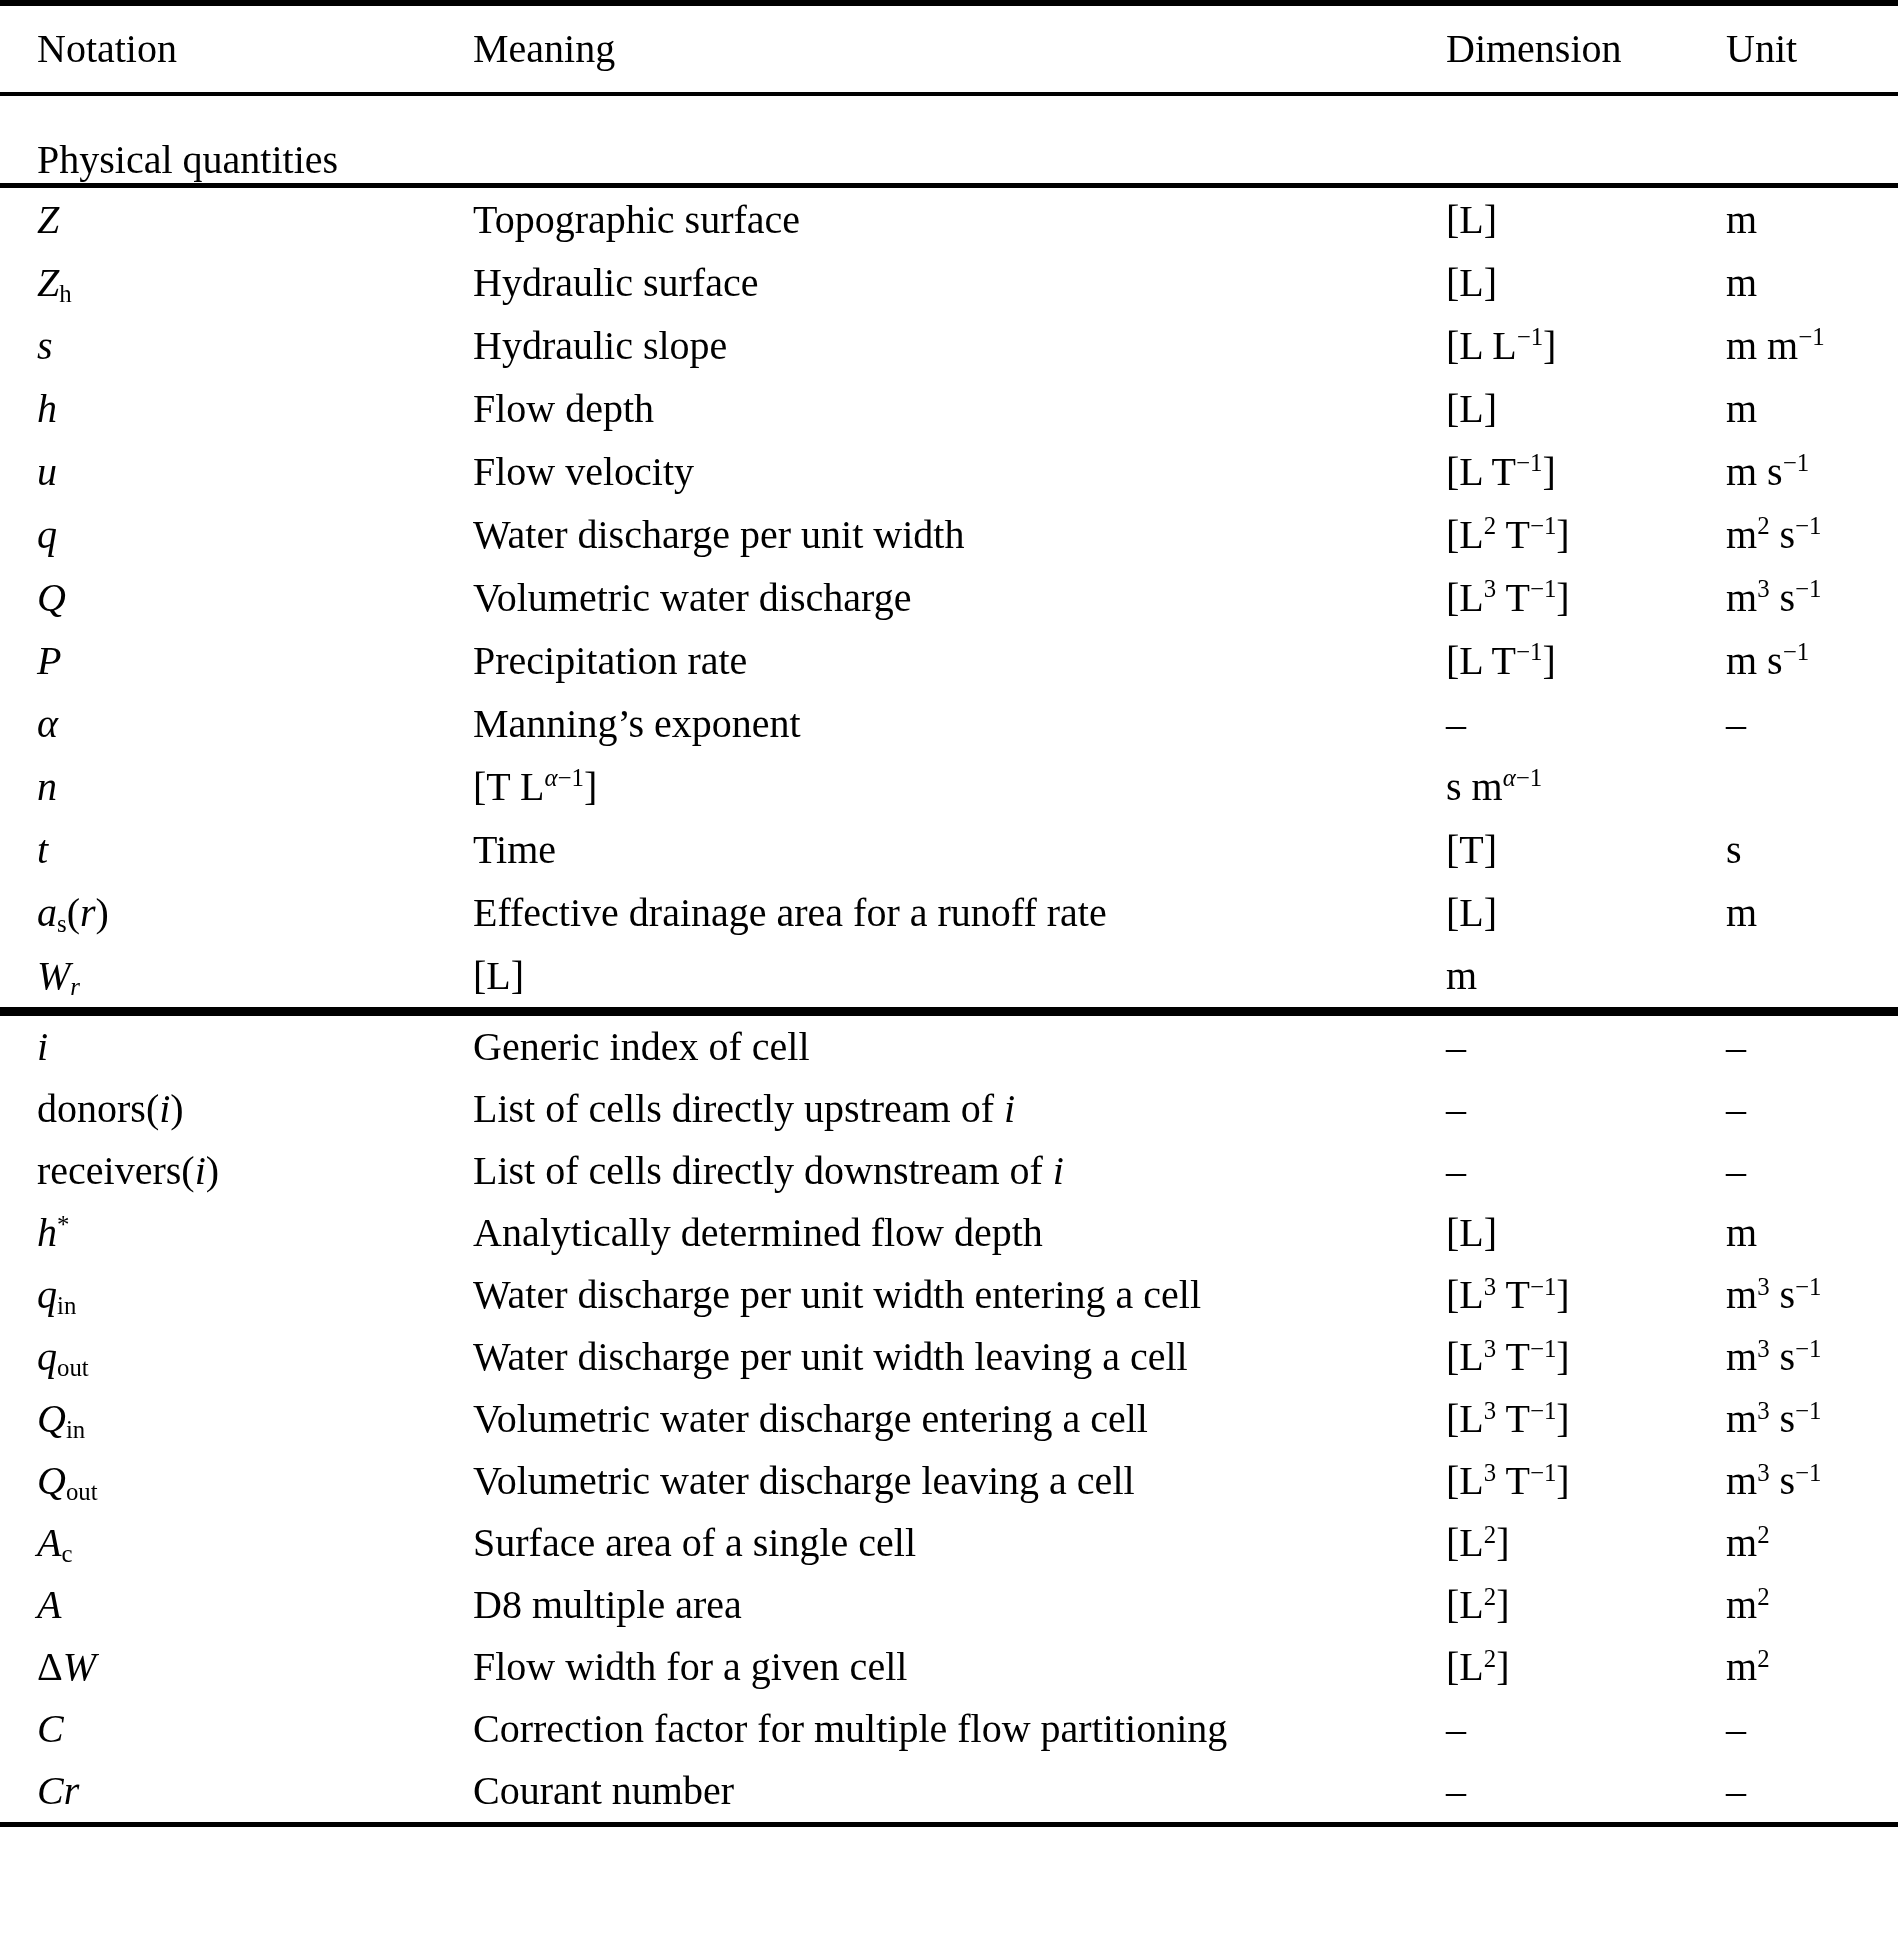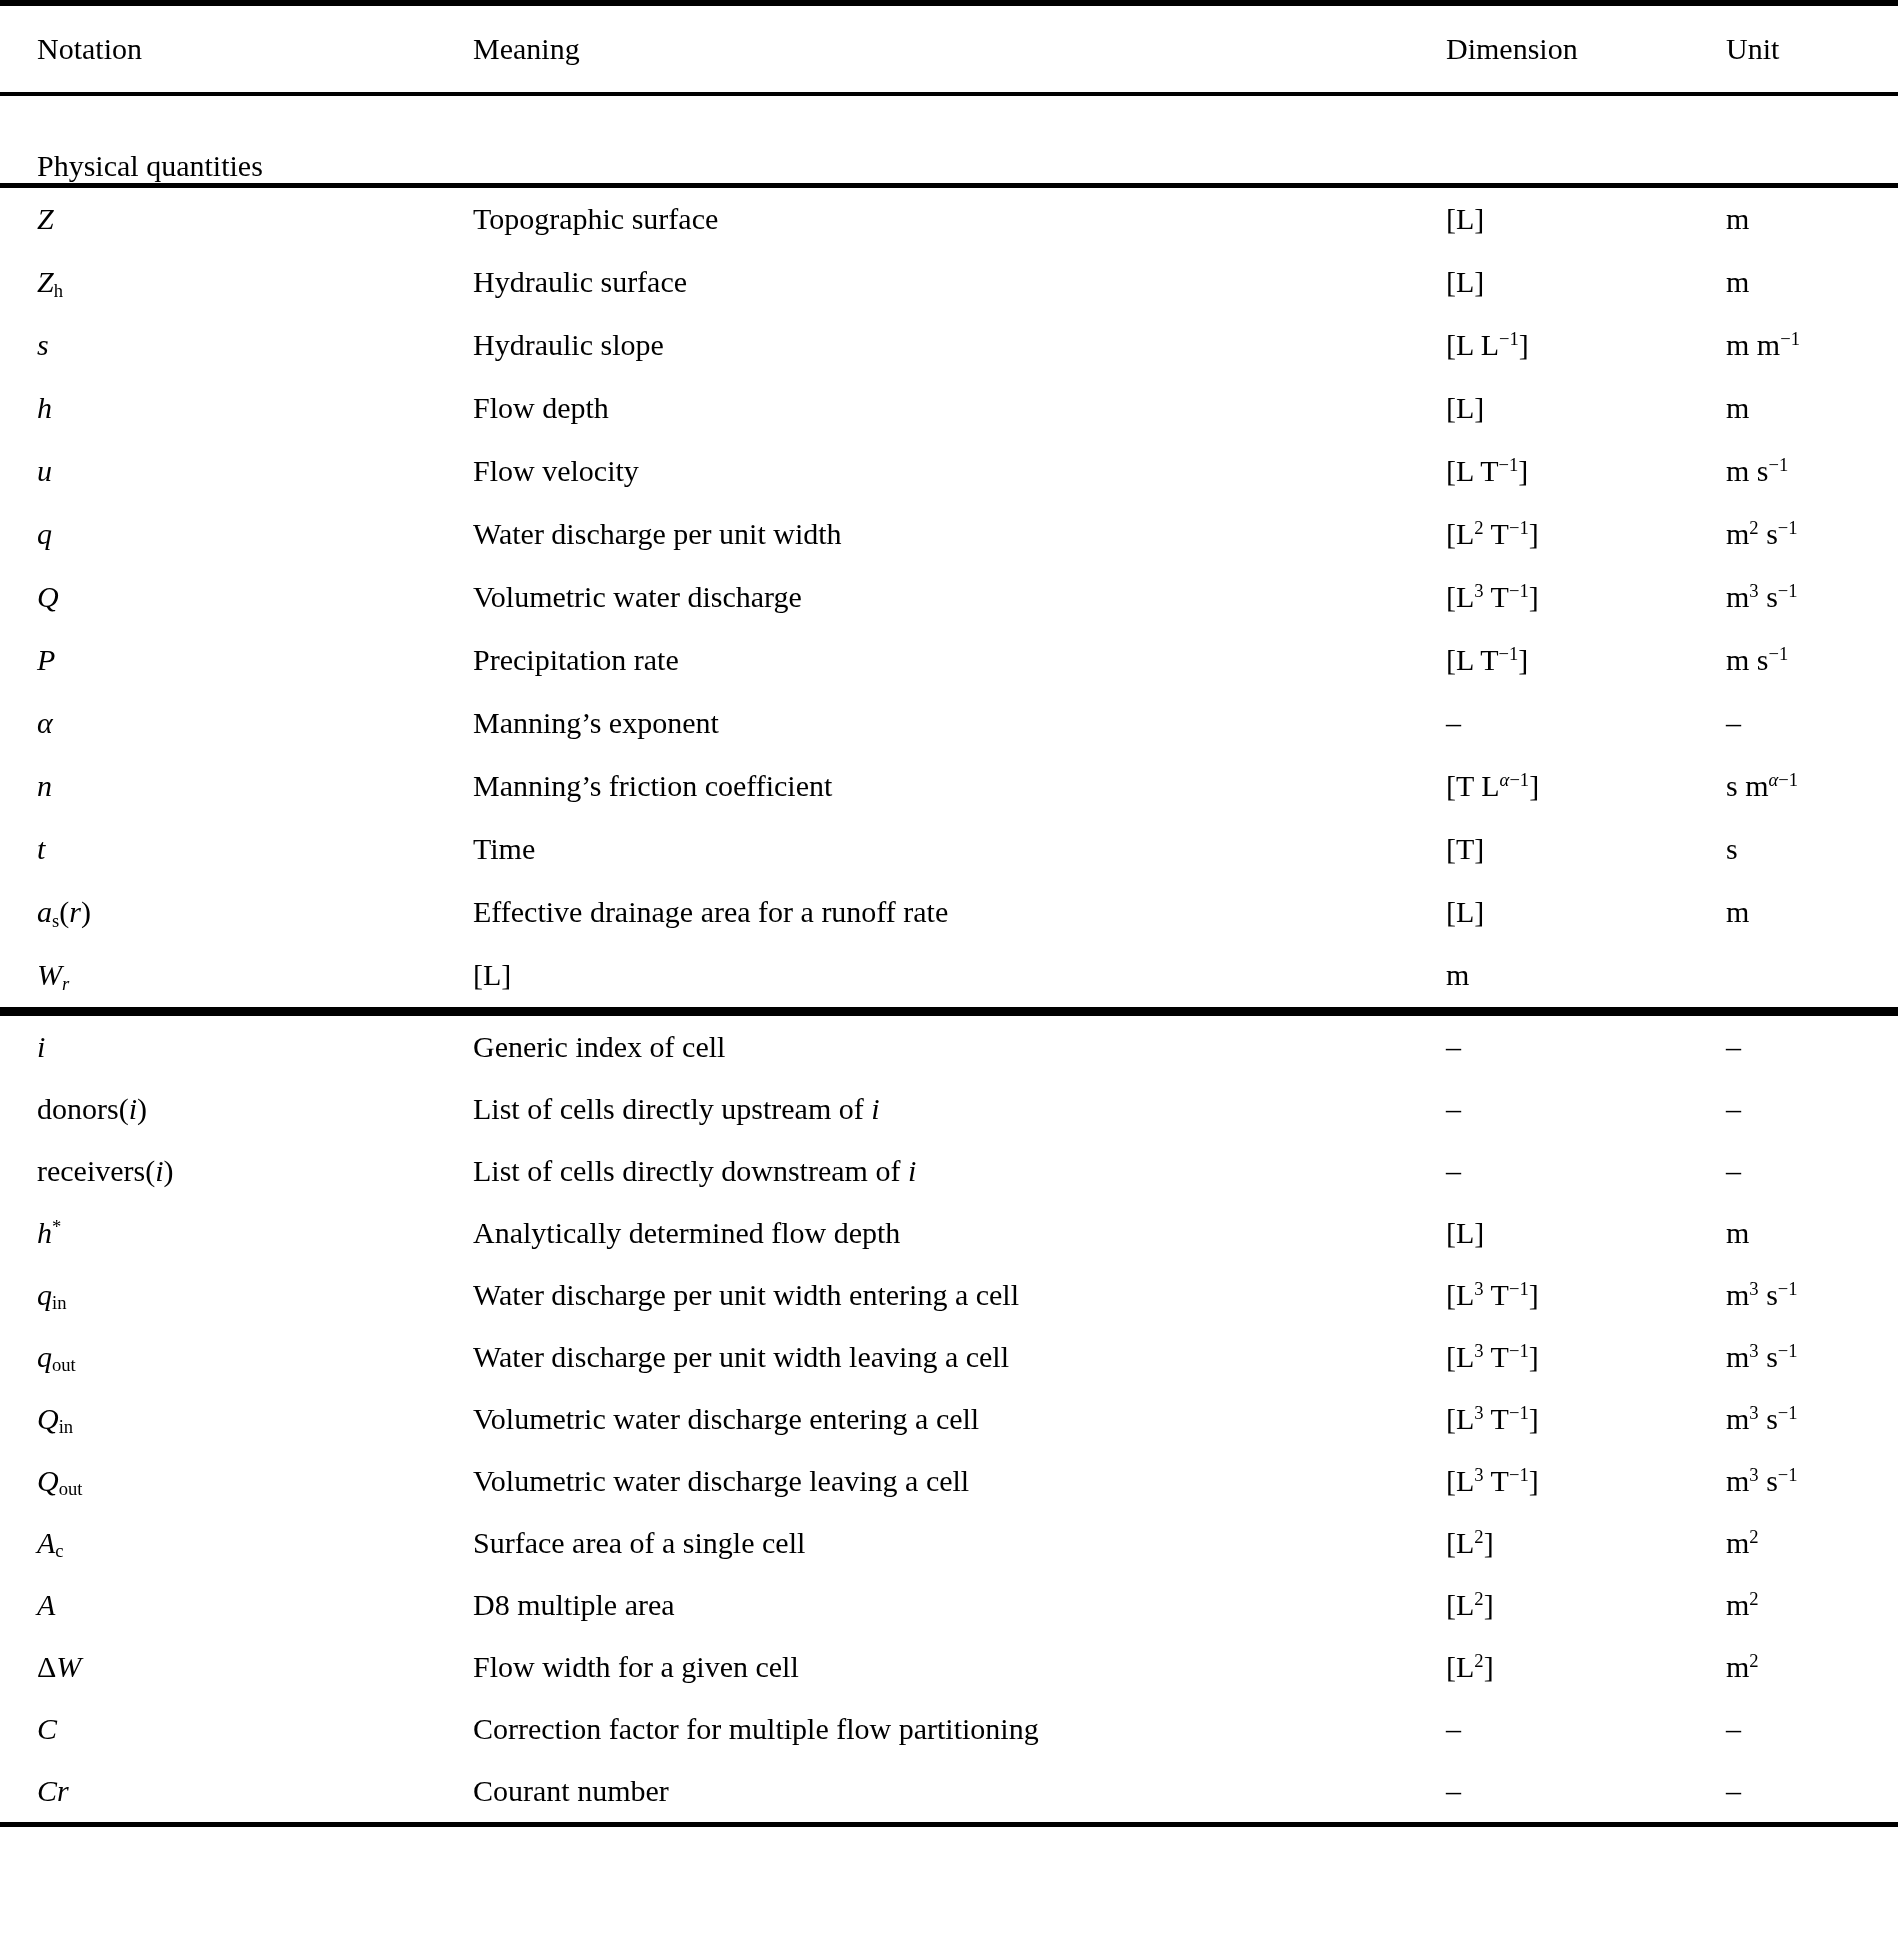--- a/index.html
+++ b/index.html
@@ -3,21 +3,21 @@
 <meta charset="utf-8">
 <style>
   html, body { margin: 0; padding: 0; background: #ffffff; }
   .page {
     position: relative;
     width: 1898px;
     height: 1943px;
     background: #ffffff;
     color: #000000;
     font-family: "Liberation Serif", serif;
-    font-size: 30px;
+    font-size: 40px;
     overflow: hidden;
   }
   .rule { height: 4.6px; background: #000000; }
   .rule.thick { height: 5.5px; }
   .row {
     display: grid;
     grid-template-columns: 436px 973px 280px 1fr;
     padding-left: 37px;
     align-items: center;
   }
@@ -114,21 +114,20 @@
 
   <div class="row body-row physical">
     <div class="cell"><i>α</i></div>
     <div class="cell">Manning’s exponent</div>
     <div class="cell">–</div>
     <div class="cell">–</div>
   </div>
 
   <div class="row body-row physical">
     <div class="cell"><i>n</i></div>
-    <div class="cell">Manning’s friction coefficient</div>
     <div class="cell">[T L<sup><i>α</i>−1</sup>]</div>
     <div class="cell">s m<sup><i>α</i>−1</sup></div>
   </div>
 
   <div class="row body-row physical">
     <div class="cell"><i>t</i></div>
     <div class="cell">Time</div>
     <div class="cell">[T]</div>
     <div class="cell">s</div>
   </div>

